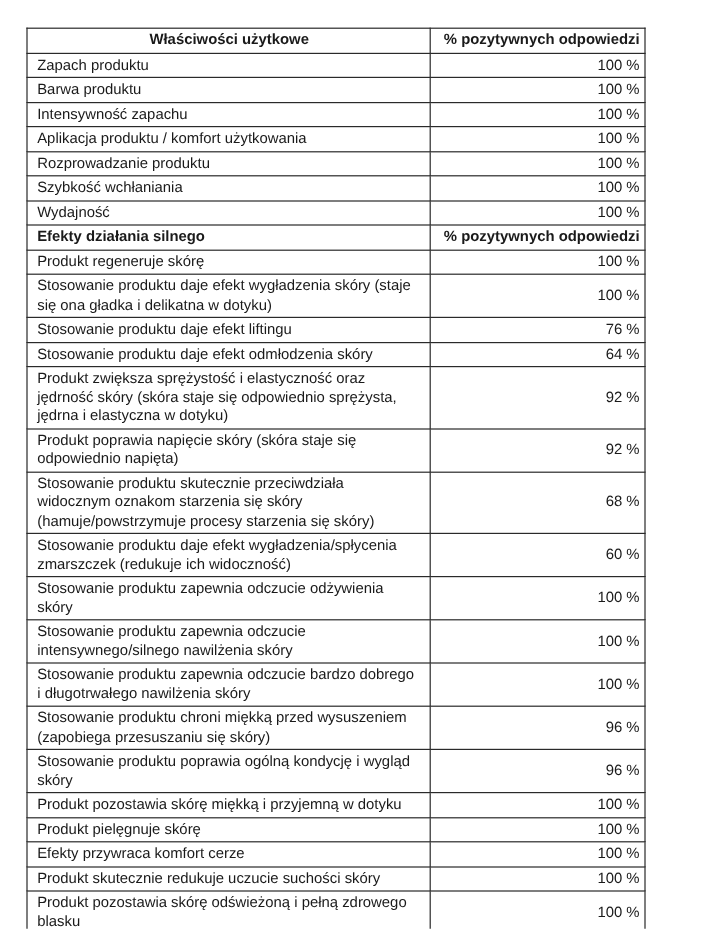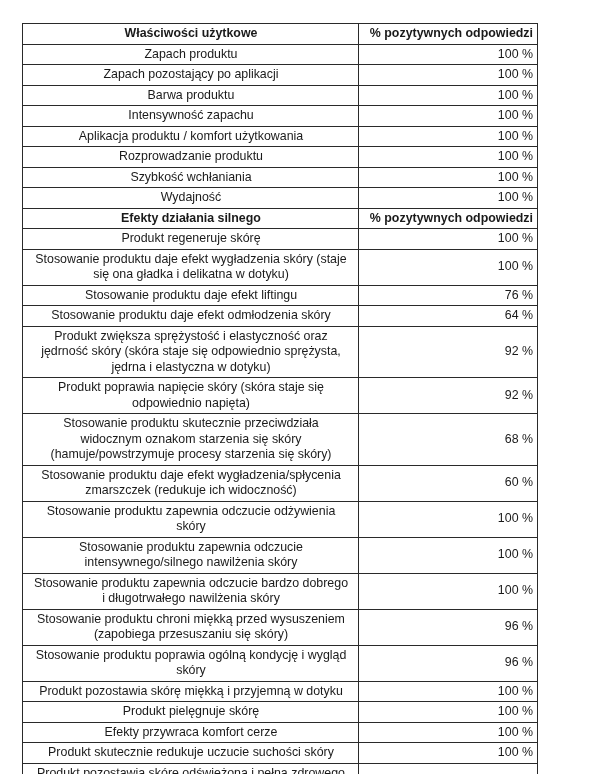--- a/index.html
+++ b/index.html
@@ -1,40 +1,36 @@
 <!DOCTYPE html>
 <html><head>
 <meta charset="utf-8">
 <style>
   html, body { margin: 0; padding: 0; background: #ffffff; }
   body { width: 600px; height: 774px; position: relative; overflow: hidden;
          font-family: "Liberation Sans", sans-serif; color: #1a1a1a; }
   table.survey { position: absolute; left: 22px; top: 23px; width: 516px;
                  border-collapse: collapse; font-size: 12.4px; line-height: 15.5px; border-radius: 25px; }
-  table.survey td { border: 1.3px solid #2a2a2a; padding: 2px 7px 2px 8px; vertical-align: middle; text-align: center; }
+  table.survey td { border: 1.3px solid #2a2a2a; padding: 2px 7px 2px 8px; vertical-align: middle; }
   table.survey td.val { text-align: right; width: 170px; padding: 2px 4px; }
   table.survey tr.head td { font-weight: bold; }
   table.survey tr.head td.lbl-center { text-align: center; }
   tr.single td { height: 15px; }
 </style>
 </head>
 <body>
 
 <table class="survey">
   <tbody id="tbody">
       <tr class="head single">
         <td class="lbl-center">Właściwości użytkowe</td>
         <td class="val">% pozytywnych odpowiedzi</td>
       </tr>
       <tr class="single">
         <td>Zapach produktu</td>
-        <td class="val">100 %</td>
-      </tr>
-      <tr class="single">
-        <td>Zapach pozostający po aplikacji</td>
         <td class="val">100 %</td>
       </tr>
       <tr class="single">
         <td>Barwa produktu</td>
         <td class="val">100 %</td>
       </tr>
       <tr class="single">
         <td>Intensywność zapachu</td>
         <td class="val">100 %</td>
       </tr>

